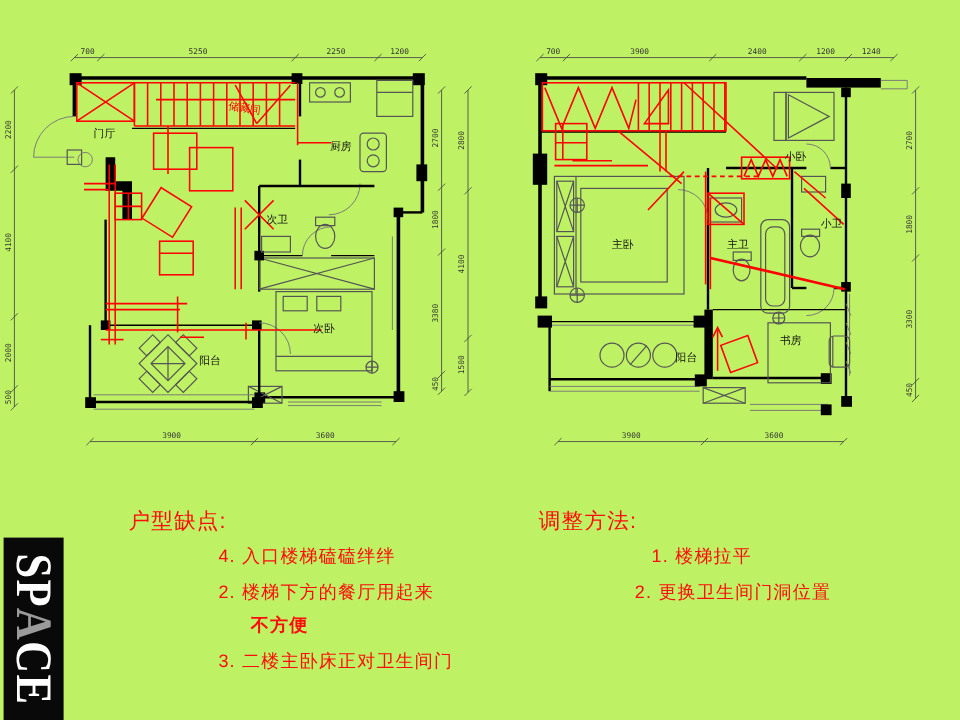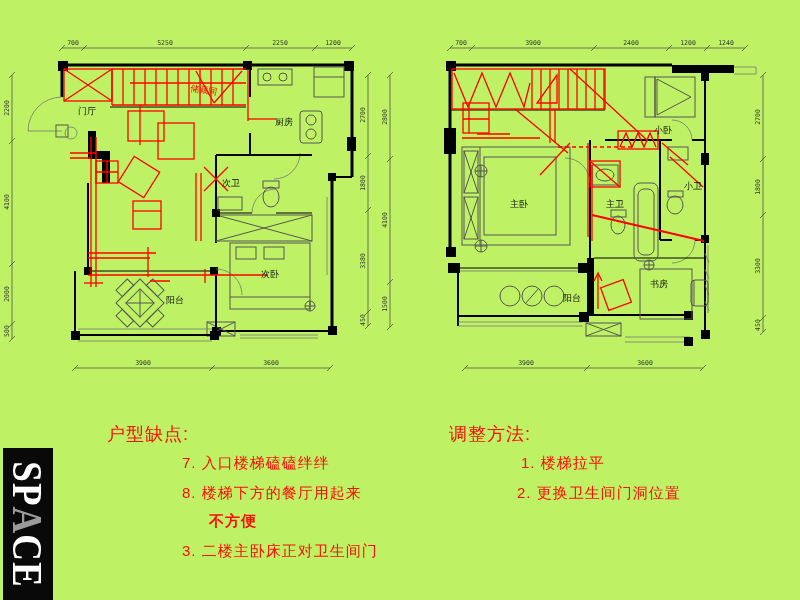--- a/index.html
+++ b/index.html
@@ -350,30 +350,30 @@
       <text class="rlabel" x="90" y="182">主卧</text>
       <text class="rlabel" x="186" y="182">主卫</text>
       <text class="rlabel" x="264" y="164">小卫</text>
       <text class="rlabel" x="230" y="262">书房</text>
       <text class="rlabel" x="143" y="276">阳台</text>
     </g>
   </svg>
 
   <div>
     <div class="note-title" style="left:107px;top:422px;">户型缺点:</div>
-    <div class="note-item" style="left:182px;top:454px;">7. 入口楼梯磕磕绊绊</div>
-    <div class="note-item" style="left:182px;top:484px;">8. 楼梯下方的餐厅用起来</div>
+    <div class="note-item" style="left:182px;top:454px;">4. 入口楼梯磕磕绊绊</div>
+    <div class="note-item" style="left:182px;top:484px;">2. 楼梯下方的餐厅用起来</div>
     <div class="note-item" style="left:209px;top:512px;font-weight:bold;">不方便</div>
     <div class="note-item" style="left:182px;top:542px;">3. 二楼主卧床正对卫生间门</div>
   </div>
 
   <div>
     <div class="note-title" style="left:449px;top:422px;text-align:center;">调整方法:</div>
-    <div class="note-item" style="left:521px;top:454px;text-align:center;">1. 楼梯拉平</div>
-    <div class="note-item" style="left:517px;top:484px;text-align:right;">2. 更换卫生间门洞位置</div>
+    <div class="note-item" style="left:543px;top:454px;text-align:center;">1. 楼梯拉平</div>
+    <div class="note-item" style="left:529px;top:484px;text-align:right;">2. 更换卫生间门洞位置</div>
   </div>
 
   <div id="logo">
     <div id="logo-inner">
       <span>S</span>
       <span>P</span>
       <span class="gray">A</span>
       <span>C</span>
       <span>E</span>
     </div>

